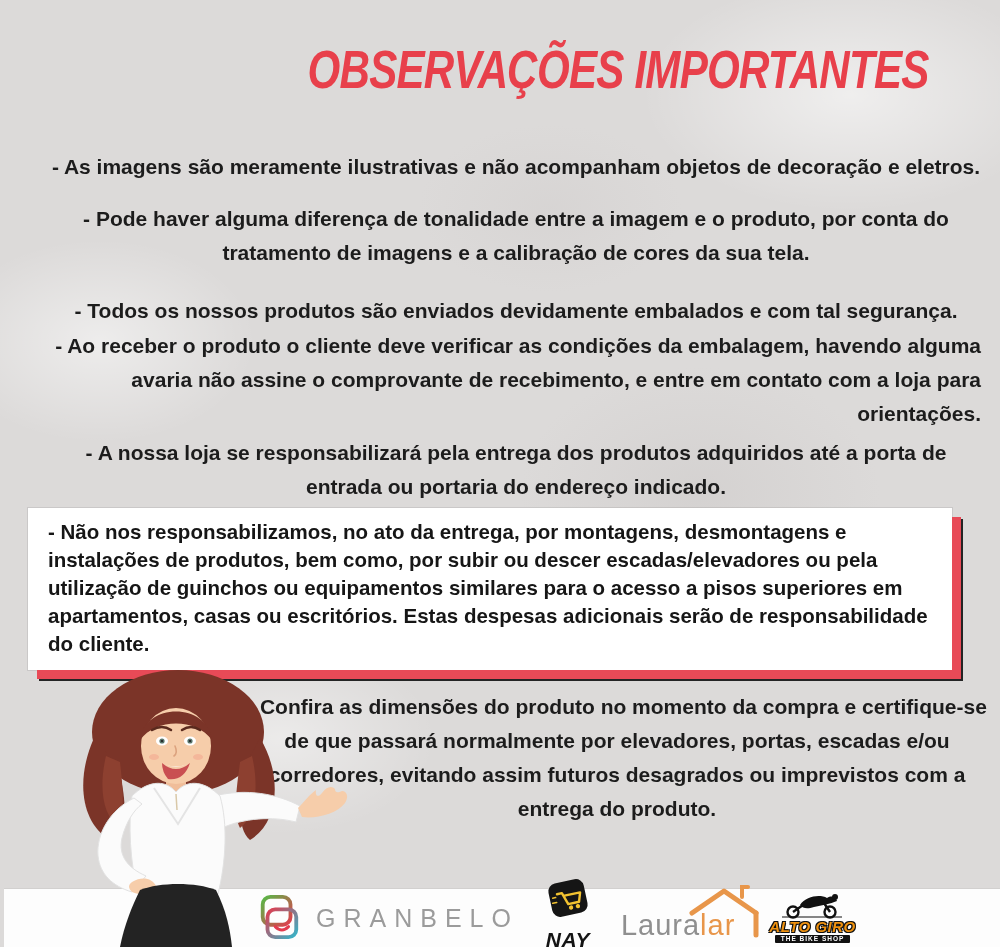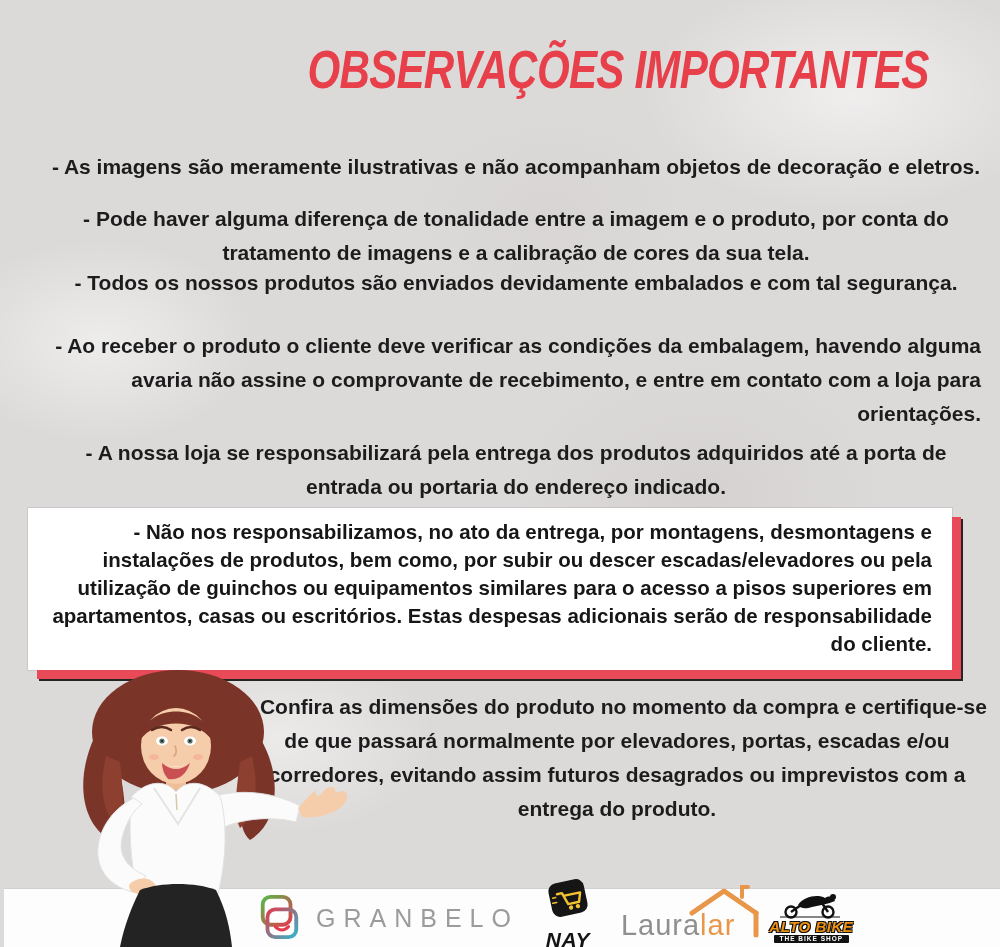--- a/index.html
+++ b/index.html
@@ -18,30 +18,30 @@
     position:absolute;top:38px;left:16px;width:100%;text-align:right;margin:0;
     color:#e8404b;font-weight:800;font-size:54px;letter-spacing:-1px;font-style:italic;
   }
   .title span{display:inline-block;transform:scaleX(.78);transform-origin:center;}
   .note{
     position:absolute;left:50%;transform:translateX(-50%);margin:16px;text-align:center;
     color:#1c1c1c;font-weight:700;font-size:21px;line-height:34px;
   }
   .n1{top:134px;width:990px;}
   .n2{top:186px;width:900px;}
-  .n3{top:250px;width:960px;}
+  .n3{top:278px;width:960px;}
   .n4{top:313px;width:930px;text-align:right;}
   .n5{top:420px;width:940px;}
   .highlight{
     position:absolute;left:28px;top:508px;width:884px;
     background:#ffffff;padding:10px 20px 12px 20px;
     box-shadow:9px 9px 0 0 #e84a57, 11px 11px 0 0 #242424, 0 0 0 1px rgba(0,0,0,.08);
   }
   .highlight p{
-    margin:0;text-align:right;color:#161616;font-weight:700;font-size:20.5px;line-height:28px;
+    margin:0;text-align:left;color:#161616;font-weight:700;font-size:20.5px;line-height:28px;
   }
   .final-note{
     position:absolute;left:243px;top:690px;width:748px;margin:0;text-align:center;
     color:#1c1c1c;font-weight:700;font-size:21px;line-height:34px;
   }
   .woman{position:absolute;left:48px;top:660px;z-index:3;}
   .footer{
     position:absolute;left:4px;top:888px;width:1000px;height:59px;
     background:#fdfdfd;border-top:1px solid #d2d0cf;
     display:flex;align-items:center;box-sizing:border-box;padding-left:252px;
@@ -189,19 +189,19 @@
     <div class="brand brand-alto">
       <div class="alto-col">
         <svg width="66" height="26" viewBox="0 0 66 26">
           <circle cx="13" cy="19" r="5.5" fill="none" stroke="#111" stroke-width="2.4"></circle>
           <circle cx="50" cy="19" r="5.5" fill="none" stroke="#111" stroke-width="2.4"></circle>
           <path d="M13,19 L26,10 L44,10 L50,19" fill="none" stroke="#111" stroke-width="2.4" stroke-linejoin="round"></path>
           <path d="M20,12 C26,3 40,1 47,5 C52,2 56,4 57,8 C50,11 42,12 34,14 C28,16 23,16 20,12 Z" fill="#111"></path>
           <circle cx="55" cy="4" r="3" fill="#111"></circle>
           <path d="M2,24 h60" stroke="#111" stroke-width="1.2"></path>
         </svg>
-        <span class="alto-name">ALTO BIKE</span>
+        <span class="alto-name">ALTO GIRO</span>
         <span class="alto-tagline">THE BIKE SHOP</span>
       </div>
     </div>
 
   </footer>
 </main>
 
 </body></html>

